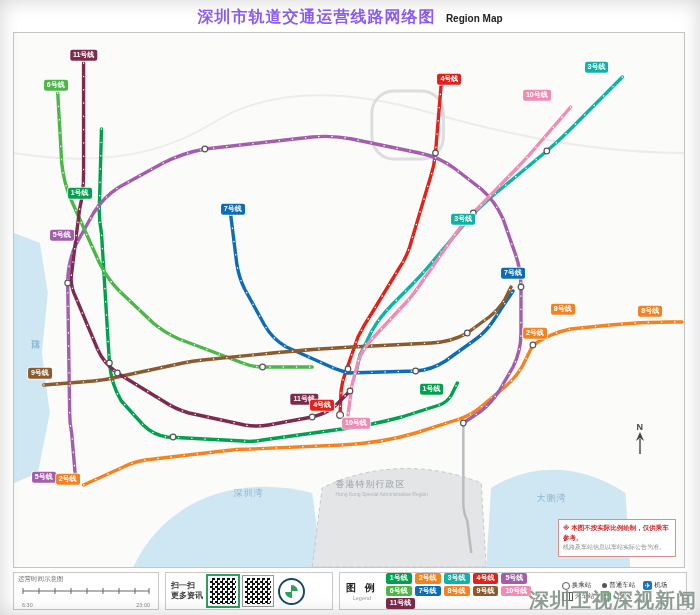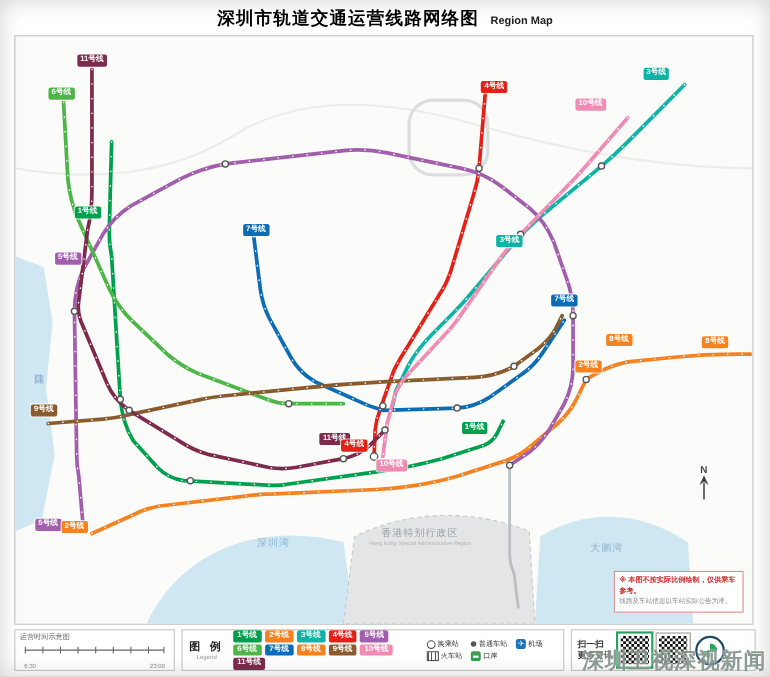--- a/index.html
+++ b/index.html
@@ -1,34 +1,34 @@
 <!DOCTYPE html>
 <html><head>
 <meta charset="utf-8">
 <style>
   html,body{margin:0;padding:0;background:#cfcfcf;font-family:"Liberation Sans","DejaVu Sans",sans-serif;}
   .page{position:relative;width:700px;height:615px;background:#ffffff;overflow:hidden;}
   .page .vignette{position:absolute;inset:0;box-shadow:inset 0 0 20px rgba(0,0,0,.18);pointer-events:none;z-index:50;}
 
   
   .title-bar{position:absolute;top:7px;left:0;right:0;text-align:center;z-index:5;}
-  .title-zh{font-size:16px;font-weight:bold;color:#000000;letter-spacing:1px;}
+  .title-zh{font-size:16px;font-weight:bold;color:#8b5cf6;letter-spacing:1px;}
   .title-en{font-size:10px;font-weight:bold;color:#222;margin-left:6px;}
 
   
   .map-frame{position:absolute;left:13px;top:32px;width:672px;height:536px;border:1px solid #c5c5c5;background:#fbfbf9;box-sizing:border-box;}
   .map-svg{position:absolute;inset:0;width:100%;height:100%;}
   .line-stroke{fill:none;stroke-width:3.4;stroke-linecap:round;stroke-linejoin:round;}
   .line-stations{fill:none;stroke:#ffffff;stroke-width:1.3;stroke-linecap:round;stroke-dasharray:0.3 13;}
   .badge-layer{position:absolute;inset:0;}
   .badge{position:absolute;transform:translate(-50%,-50%);font-size:7px;font-weight:bold;color:#fff;
          padding:1px 3px;border-radius:2px;line-height:1.25;white-space:nowrap;box-shadow:0 0 0 1px rgba(255,255,255,.7);}
   .water-label{position:absolute;color:#8fb7d0;font-size:9px;letter-spacing:1px;}
   .water-label.vertical{writing-mode:vertical-rl;}
-  .region-label{position:absolute;color:#9aa0a6;font-size:9px;text-align:center;line-height:1.3;letter-spacing:1px;}
+  .region-label{position:absolute;color:#9aa0a6;font-size:9px;line-height:1.3;letter-spacing:1px;}
   .region-label .en{display:block;font-size:5px;letter-spacing:0;color:#b0b4b8;}
 
   .compass{position:absolute;left:92.5%;top:73%;text-align:center;color:#444;}
   .compass .n{font-size:9px;font-weight:bold;display:block;line-height:1;}
 
   .notice{position:absolute;right:8px;bottom:10px;width:118px;border:1px solid #dc8d8d;background:rgba(255,255,255,.92);
           padding:3px 4px;box-sizing:border-box;line-height:1.6;}
   .notice .l1{font-size:6.5px;color:#cf2b2b;font-weight:bold;display:block;}
   .notice .l2{font-size:6px;color:#8a8a8a;display:block;}
 
@@ -207,20 +207,32 @@
             <line x1="117" y1="4" x2="117" y2="10"></line>
           <line x1="131" y1="4" x2="131" y2="10"></line>
         </g>
       </svg>
       <div class="inset-times">
         <span>6:30</span>
         <span>23:00</span>
       </div>
     </div>
 
+    <div class="fbox info-box">
+      <div class="scan-text">
+        <div>扫一扫</div>
+        <div>更多资讯</div>
+      </div>
+      <div class="qr green"></div>
+      <div class="qr"></div>
+      <div class="logo-circle">
+        <div class="logo-glyph"></div>
+      </div>
+    </div>
+
     <div class="fbox legend-box">
       <div class="legend-title-wrap">
         <span class="legend-title">图 例</span>
         <span class="legend-title-en">Legend</span>
       </div>
       <div class="legend-lines" id="legend-lines">
           <span class="legend-pill" style="background: rgb(0, 160, 78);">1号线</span>
           <span class="legend-pill" style="background: rgb(245, 130, 32);">2号线</span>
           <span class="legend-pill" style="background: rgb(13, 179, 166);">3号线</span>
           <span class="legend-pill" style="background: rgb(227, 33, 25);">4号线</span>
@@ -248,30 +260,18 @@
         <div class="sym">
           <span class="icon-railway"></span>
           <span>火车站</span>
         </div>
         <div class="sym">
           <span class="icon-checkpoint"></span>
           <span>口岸</span>
         </div>
       </div>
     </div>
-
-    <div class="fbox info-box">
-      <div class="scan-text">
-        <div>扫一扫</div>
-        <div>更多资讯</div>
-      </div>
-      <div class="qr green"></div>
-      <div class="qr"></div>
-      <div class="logo-circle">
-        <div class="logo-glyph"></div>
-      </div>
-    </div>
   </div>
 
   <div class="watermark">深圳卫视深视新闻</div>
 
   <div class="vignette"></div>
 </div>
 
 </body></html>

